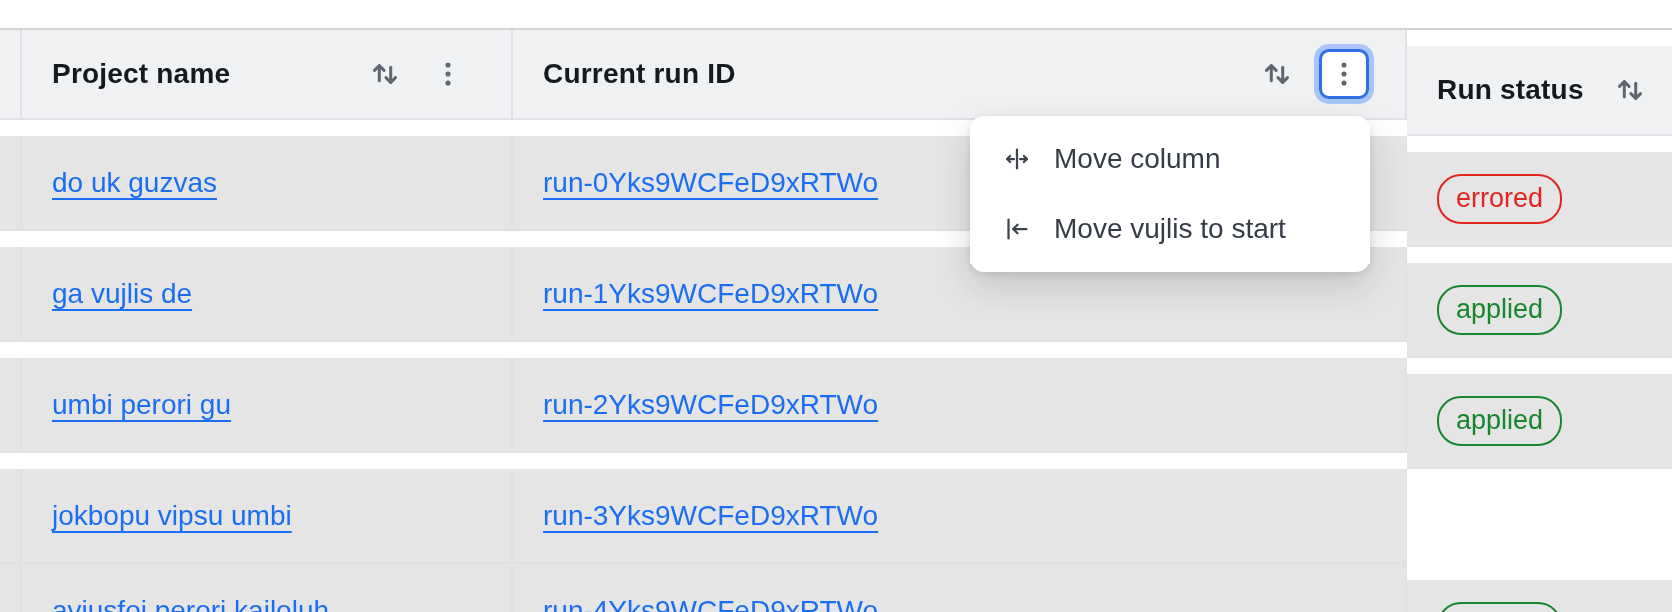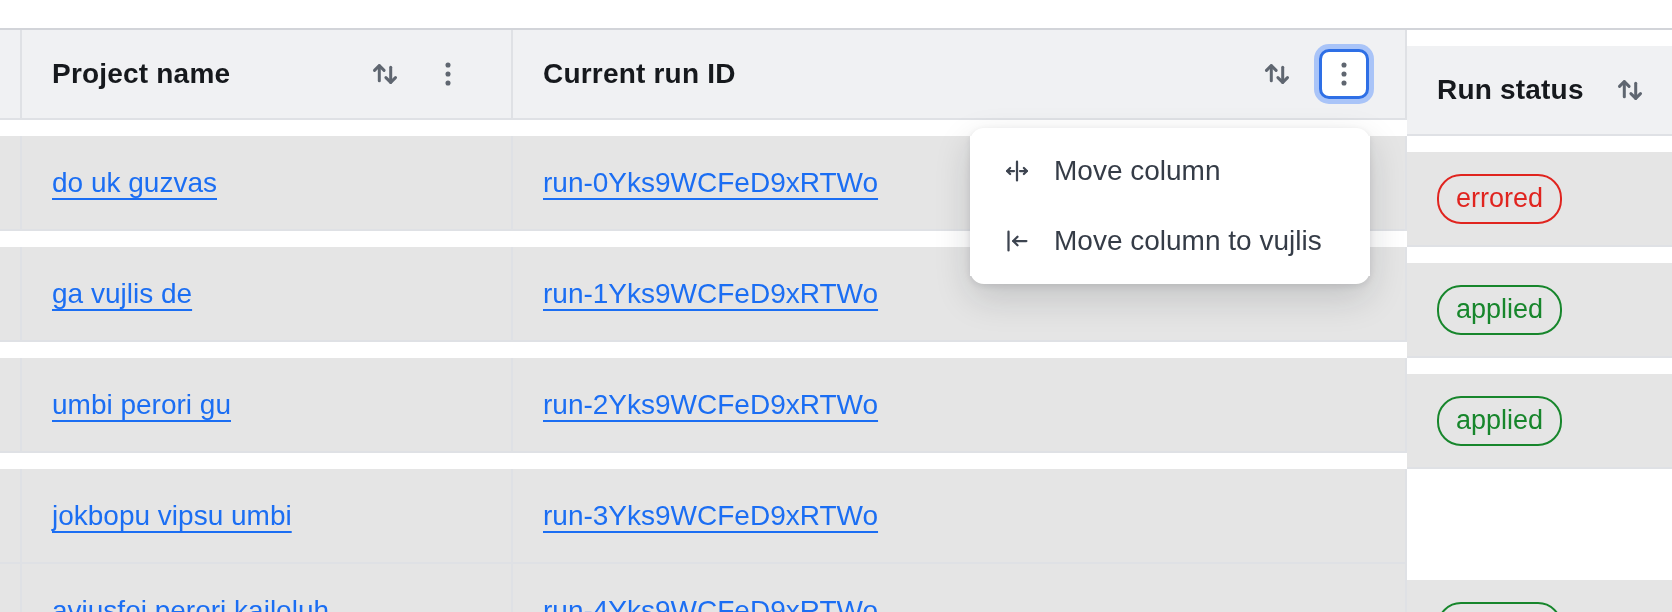--- a/index.html
+++ b/index.html
@@ -35,21 +35,21 @@
   .head-label{font-size:28px;font-weight:600;color:var(--header-text);letter-spacing:.2px;white-space:nowrap;}
   .head-icons{margin-left:auto;display:flex;align-items:center;gap:28px;}
   .icon-btn{background:none;border:none;display:flex;align-items:center;justify-content:center;cursor:pointer;color:var(--icon);padding:0;}
   .icon-btn svg{display:block;}
   .focus-btn{width:50px;height:50px;border-radius:10px;background:#fff;border:3px solid var(--focus-blue);box-shadow:0 0 0 5px var(--focus-glow);display:flex;align-items:center;justify-content:center;cursor:pointer;color:var(--icon);margin-left:-4px;}
   .link{font-size:28px;color:var(--link);text-decoration:underline;text-decoration-thickness:2px;text-underline-offset:6px;white-space:nowrap;cursor:pointer;}
   .badge{display:inline-flex;align-items:center;font-size:27px;line-height:1;padding:9px 17px 10px;border:2px solid currentColor;border-radius:24px;white-space:nowrap;}
   .status-errored{color:var(--status-errored);}
   .status-applied{color:var(--status-applied);}
   .status-planned{color:var(--status-planned);}
-  .menu{position:absolute;left:970px;top:128px;width:400px;background:#fff;border-radius:14px;box-shadow:0 2px 6px rgba(20,24,32,.10),0 14px 36px rgba(20,24,32,.16);padding:8px 0;}
+  .menu{position:absolute;left:970px;top:116px;width:400px;background:#fff;border-radius:14px;box-shadow:0 2px 6px rgba(20,24,32,.10),0 14px 36px rgba(20,24,32,.16);padding:8px 0;}
   .menu-item{display:flex;align-items:center;gap:22px;height:70px;padding:0 30px 0 32px;font-size:28px;color:var(--menu-text);cursor:pointer;white-space:nowrap;background:#fff;border:none;width:100%;text-align:left;font-family:inherit;}
   .menu-item svg{flex:0 0 auto;color:#3d4450;}
   .defs{position:absolute;width:0;height:0;overflow:hidden;}
 </style>
 </head>
 <body>
 
 <svg class="defs" aria-hidden="true">
   <defs>
     <symbol id="sym-sort" viewBox="0 0 24 24">
@@ -221,17 +221,17 @@
     <svg width="30" height="30">
           <use href="#sym-move-column"></use>
         </svg>
     <span>Move column</span>
   </button>
 
   <button class="menu-item">
     <svg width="30" height="30">
           <use href="#sym-move-column-to-start"></use>
         </svg>
-    <span>Move column to vujlis</span>
+    <span>Move vujlis to start</span>
   </button>
 
 </div>
 </div>
 
 </body></html>

